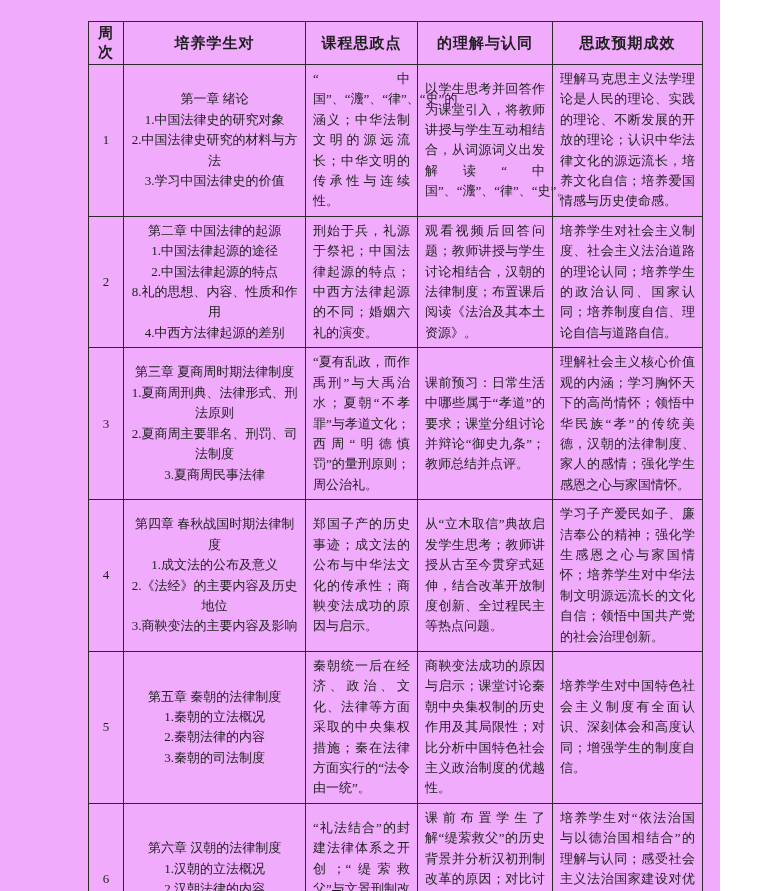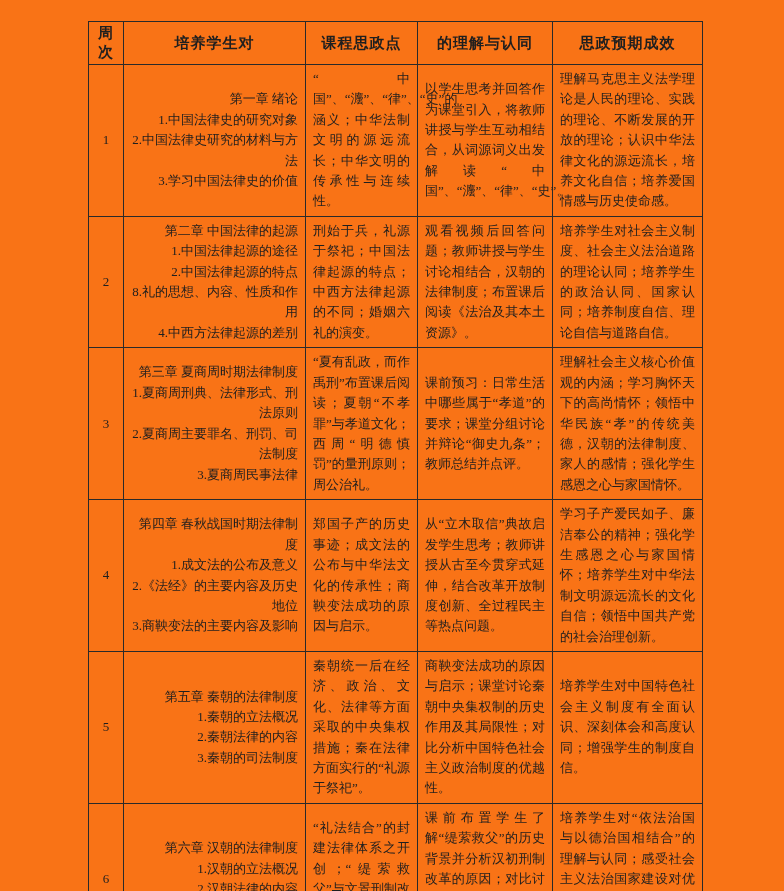--- a/index.html
+++ b/index.html
@@ -9,23 +9,23 @@
   }
   body {
     width: 784px;
     height: 891px;
     font-family: "Liberation Serif", "DejaVu Serif", serif;
     color: #1f1f1f;
     -webkit-font-smoothing: antialiased;
   }
   .page {
     position: relative;
-    width: 784px;
+    width: 720px;
     height: 891px;
-    background: #f97316;
+    background: #f0abfc;
     overflow: hidden;
   }
   table.syllabus {
     position: absolute;
     left: 88px;
     top: 21px;
     width: 614px;
     border-collapse: collapse;
     table-layout: fixed;
   }
@@ -51,21 +51,21 @@
   }
   .syllabus td {
     font-size: 13px;
     line-height: 20.4px;
     padding: 4px 7px;
   }
   td.week {
     text-align: center;
   }
   td.content {
-    text-align: right;
+    text-align: center;
     white-space: pre-line;
   }
   td.just {
     text-align: justify;
     text-justify: inter-character;
   }
   tbody tr:nth-child(1) { height: 125px; }
   tbody tr:nth-child(2) { height: 113px; }
   tbody tr:nth-child(3) { height: 122px; }
   tbody tr:nth-child(4) { height: 123px; }
@@ -115,41 +115,41 @@
         <td class="just">刑始于兵，礼源于祭祀；中国法律起源的特点；中西方法律起源的不同；婚姻六礼的演变。</td>
         <td class="just">观看视频后回答问题；教师讲授与学生讨论相结合，汉朝的法律制度；布置课后阅读《法治及其本土资源》。</td>
         <td class="just">培养学生对社会主义制度、社会主义法治道路的理论认同；培养学生的政治认同、国家认同；培养制度自信、理论自信与道路自信。</td>
       </tr>
       <tr>
         <td class="week">3</td>
         <td class="content">第三章 夏商周时期法律制度
 1.夏商周刑典、法律形式、刑法原则
 2.夏商周主要罪名、刑罚、司法制度
 3.夏商周民事法律</td>
-        <td class="just">“夏有乱政，而作禹刑”布置课后阅读；夏朝“不孝罪”与孝道文化；西周“明德慎罚”的量刑原则；周公治礼。</td>
+        <td class="just">“夏有乱政，而作禹刑”与大禹治水；夏朝“不孝罪”与孝道文化；西周“明德慎罚”的量刑原则；周公治礼。</td>
         <td class="just">课前预习：日常生活中哪些属于“孝道”的要求；课堂分组讨论并辩论“御史九条”；教师总结并点评。</td>
         <td class="just">理解社会主义核心价值观的内涵；学习胸怀天下的高尚情怀；领悟中华民族“孝”的传统美德，汉朝的法律制度、家人的感情；强化学生感恩之心与家国情怀。</td>
       </tr>
       <tr>
         <td class="week">4</td>
         <td class="content">第四章 春秋战国时期法律制度
 1.成文法的公布及意义
 2.《法经》的主要内容及历史地位
 3.商鞅变法的主要内容及影响</td>
         <td class="just">郑国子产的历史事迹；成文法的公布与中华法文化的传承性；商鞅变法成功的原因与启示。</td>
         <td class="just">从“立木取信”典故启发学生思考；教师讲授从古至今贯穿式延伸，结合改革开放制度创新、全过程民主等热点问题。</td>
         <td class="just">学习子产爱民如子、廉洁奉公的精神；强化学生感恩之心与家国情怀；培养学生对中华法制文明源远流长的文化自信；领悟中国共产党的社会治理创新。</td>
       </tr>
       <tr>
         <td class="week">5</td>
         <td class="content">第五章 秦朝的法律制度
 1.秦朝的立法概况
 2.秦朝法律的内容
 3.秦朝的司法制度</td>
-        <td class="just">秦朝统一后在经济、政治、文化、法律等方面采取的中央集权措施；秦在法律方面实行的“礼源于祭祀”。</td>
+        <td class="just">秦朝统一后在经济、政治、文化、法律等方面采取的中央集权措施；秦在法律方面实行的“法令由一统”。</td>
         <td class="just">商鞅变法成功的原因与启示；课堂讨论秦朝中央集权制的历史作用及其局限性；对比分析中国特色社会主义政治制度的优越性。</td>
         <td class="just">培养学生对中国特色社会主义制度有全面认识、深刻体会和高度认同；增强学生的制度自信。</td>
       </tr>
       <tr>
         <td class="week">6</td>
         <td class="content">第六章 汉朝的法律制度
 1.汉朝的立法概况
 2.汉朝法律的内容
 3.汉朝的司法制度</td>
         <td class="just">“礼法结合”的封建法律体系之开创；“缇萦救父”与文景刑制改革；监察制度初设与监察立法。</td>

